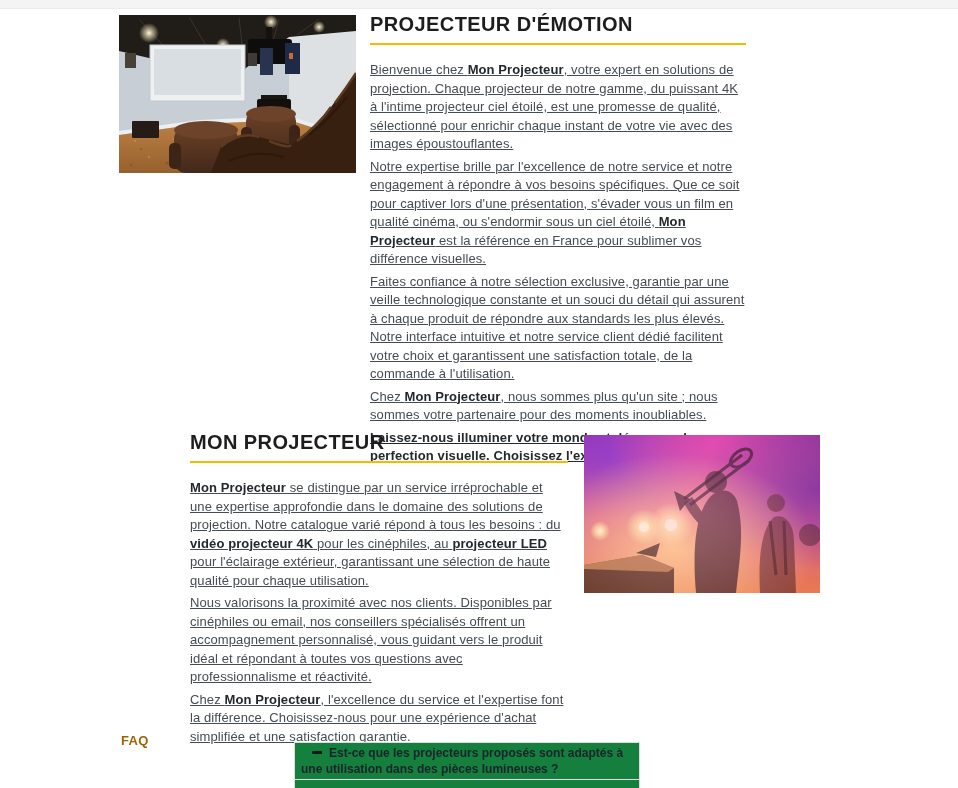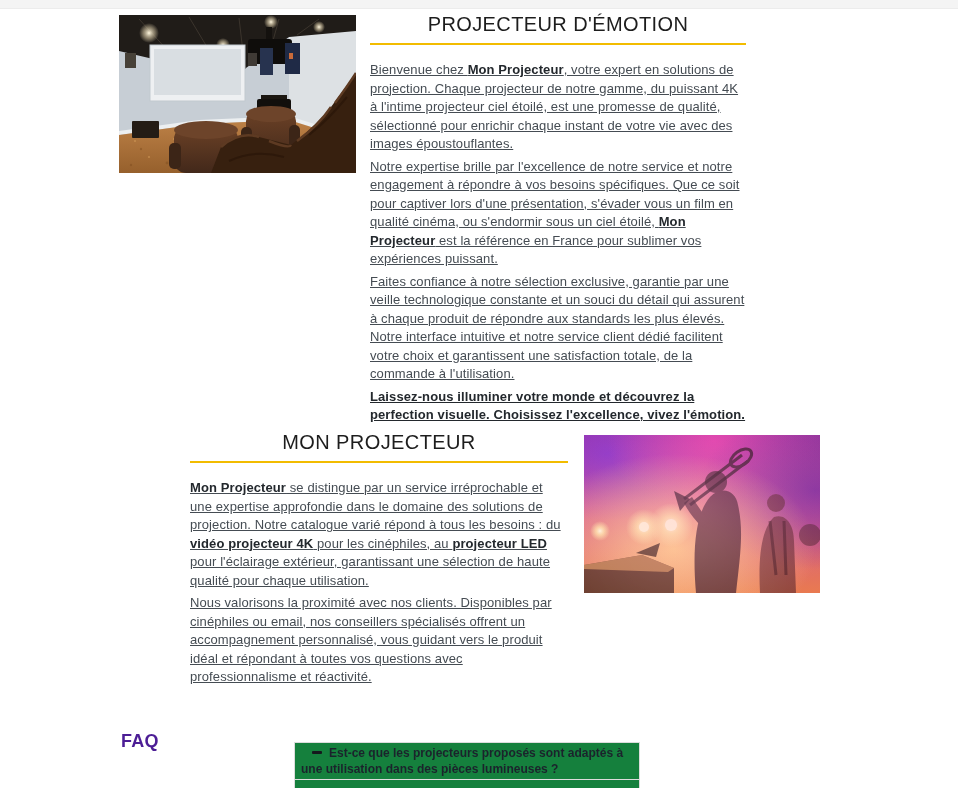--- a/index.html
+++ b/index.html
@@ -11,34 +11,34 @@
     width:958px;height:788px;position:relative;overflow:hidden;background:#ffffff;
     font-family:"Liberation Sans","DejaVu Sans",sans-serif;color:var(--text);
   }
   .top-strip{position:absolute;top:0;left:0;width:958px;height:9px;background:var(--strip);border-bottom:1px solid #ececec;}
   .photo{position:absolute;overflow:hidden;}
   .photo svg{display:block;}
 
   
   .s1-img{left:119px;top:15px;width:237px;height:158px;}
   .s1-text{position:absolute;left:370px;top:12px;width:376px;}
-  .sec-title{margin:0 0 7px 0;font-size:20px;line-height:24px;font-weight:400;letter-spacing:.4px;
-    text-align:center;color:var(--heading);}
+  .sec-title{margin:0 0 7px 0;font-size:20px;line-height:24px;font-weight:700;letter-spacing:.4px;
+    text-align:left;color:var(--heading);}
   .rule{height:2px;background:var(--accent);margin:0 0 16px 0;}
   .body-p{margin:0 0 4px 0;font-size:13px;line-height:18.5px;letter-spacing:.1px;color:var(--text);text-decoration:underline;}
   .body-p strong{color:var(--ink);font-weight:700;}
   .body-p.all-bold{color:var(--ink);}
 
   
   .s2-text{position:absolute;left:190px;top:430px;width:378px;}
   .s2-img{left:584px;top:435px;width:236px;height:158px;}
 
   
-  .faq-heading{position:absolute;left:121px;top:731px;margin:0;font-size:18px;line-height:20px;
-    font-weight:800;letter-spacing:.3px;color:#4c1d95;}
+  .faq-heading{position:absolute;left:121px;top:731px;margin:0;font-size:13px;line-height:20px;
+    font-weight:800;letter-spacing:.3px;color:#a16207;}
   .faq-item{position:absolute;left:294px;width:346px;border:1px solid var(--border);background:#15803d;
     font-size:12px;line-height:15.5px;font-weight:700;color:#1b232c;padding:3px 10px 7px 6px;}
   .faq-item-1{top:742px;min-height:31px;}
   .faq-item-2{top:779px;height:22px;}
   .minus-icon{display:inline-block;width:10px;height:3px;background:#15191d;border-radius:1px;
     margin:0 7px 2px 11px;vertical-align:middle;}
 </style>
 </head>
 <body>
 
@@ -130,30 +130,32 @@
     <path d="M92,158 L102,132 Q120,116 140,122 L172,130 Q196,112 212,92 L237,58 L237,158 Z" fill="#37200f"></path>
     <path d="M102,132 Q120,116 140,122 M150,126 Q170,134 172,130 M178,126 Q200,110 212,92 M216,88 Q228,72 237,58" stroke="#5d3a22" stroke-width="2.5" fill="none"></path>
     <path d="M110,146 Q135,134 165,142 M190,120 Q210,104 228,82" stroke="#2a1709" stroke-width="2" fill="none" opacity=".8"></path>
   </svg>
 </div>
 
 <div class="s1-text">
   <h1 class="sec-title">PROJECTEUR D'ÉMOTION</h1>
   <div class="rule"></div>
   <p class="body-p"><span>Bienvenue chez </span><strong>Mon Projecteur</strong><span>, votre expert en solutions de projection. Chaque projecteur de notre gamme, du puissant 4K à l'intime projecteur ciel étoilé, est une promesse de qualité, sélectionné pour enrichir chaque instant de votre vie avec des images époustouflantes.</span></p>
-  <p class="body-p"><span>Notre expertise brille par l'excellence de notre service et notre engagement à répondre à vos besoins spécifiques. Que ce soit pour captiver lors d'une présentation, s'évader vous un film en qualité cinéma, ou s'endormir sous un ciel étoilé, </span><strong>Mon Projecteur</strong><span> est la référence en France pour sublimer vos expériences puissant.</span></p>
+  <p class="body-p"><span>Notre expertise brille par l'excellence de notre service et notre engagement à répondre à vos besoins spécifiques. Que ce soit pour captiver lors d'une présentation, s'évader vous un film en qualité cinéma, ou s'endormir sous un ciel étoilé, </span><strong>Mon Projecteur</strong><span> est la référence en France pour sublimer vos différence visuelles.</span></p>
   <p class="body-p"><span>Faites confiance à notre sélection exclusive, garantie par une veille technologique constante et un souci du détail qui assurent à chaque produit de répondre aux standards les plus élevés. Notre interface intuitive et notre service client dédié facilitent votre choix et garantissent une satisfaction totale, de la commande à l'utilisation.</span></p>
+  <p class="body-p"><span>Chez </span><strong>Mon Projecteur</strong><span>, nous sommes plus qu'un site ; nous sommes votre partenaire pour des moments inoubliables.</span></p>
   <p class="body-p all-bold"><strong>Laissez-nous illuminer votre monde et découvrez la perfection visuelle. Choisissez l'excellence, vivez l'émotion.</strong></p>
 </div>
 
 <div class="s2-text">
   <h2 class="sec-title">MON PROJECTEUR</h2>
   <div class="rule"></div>
   <p class="body-p"><strong>Mon Projecteur</strong><span> se distingue par un service irréprochable et une expertise approfondie dans le domaine des solutions de projection. Notre catalogue varié répond à tous les besoins : du </span><strong>vidéo projecteur 4K</strong><span> pour les cinéphiles, au </span><strong>projecteur LED</strong><span> pour l'éclairage extérieur, garantissant une sélection de haute qualité pour chaque utilisation.</span></p>
   <p class="body-p"><span>Nous valorisons la proximité avec nos clients. Disponibles par cinéphiles ou email, nos conseillers spécialisés offrent un accompagnement personnalisé, vous guidant vers le produit idéal et répondant à toutes vos questions avec professionnalisme et réactivité.</span></p>
+  <p class="body-p"><span>Chez </span><strong>Mon Projecteur</strong><span>, l'excellence du service et l'expertise font la différence. Choisissez-nous pour une expérience d'achat simplifiée et une satisfaction garantie.</span></p>
 </div>
 
 <div class="photo s2-img">
   <svg width="236" height="158" viewBox="0 0 236 158">
     <defs>
       <linearGradient id="cbase" x1="0" y1="0" x2="0" y2="1">
         <stop offset="0%" stop-color="#a13b9e"></stop>
         <stop offset="45%" stop-color="#d15490"></stop>
         <stop offset="100%" stop-color="#e97a50"></stop>
       </linearGradient>

